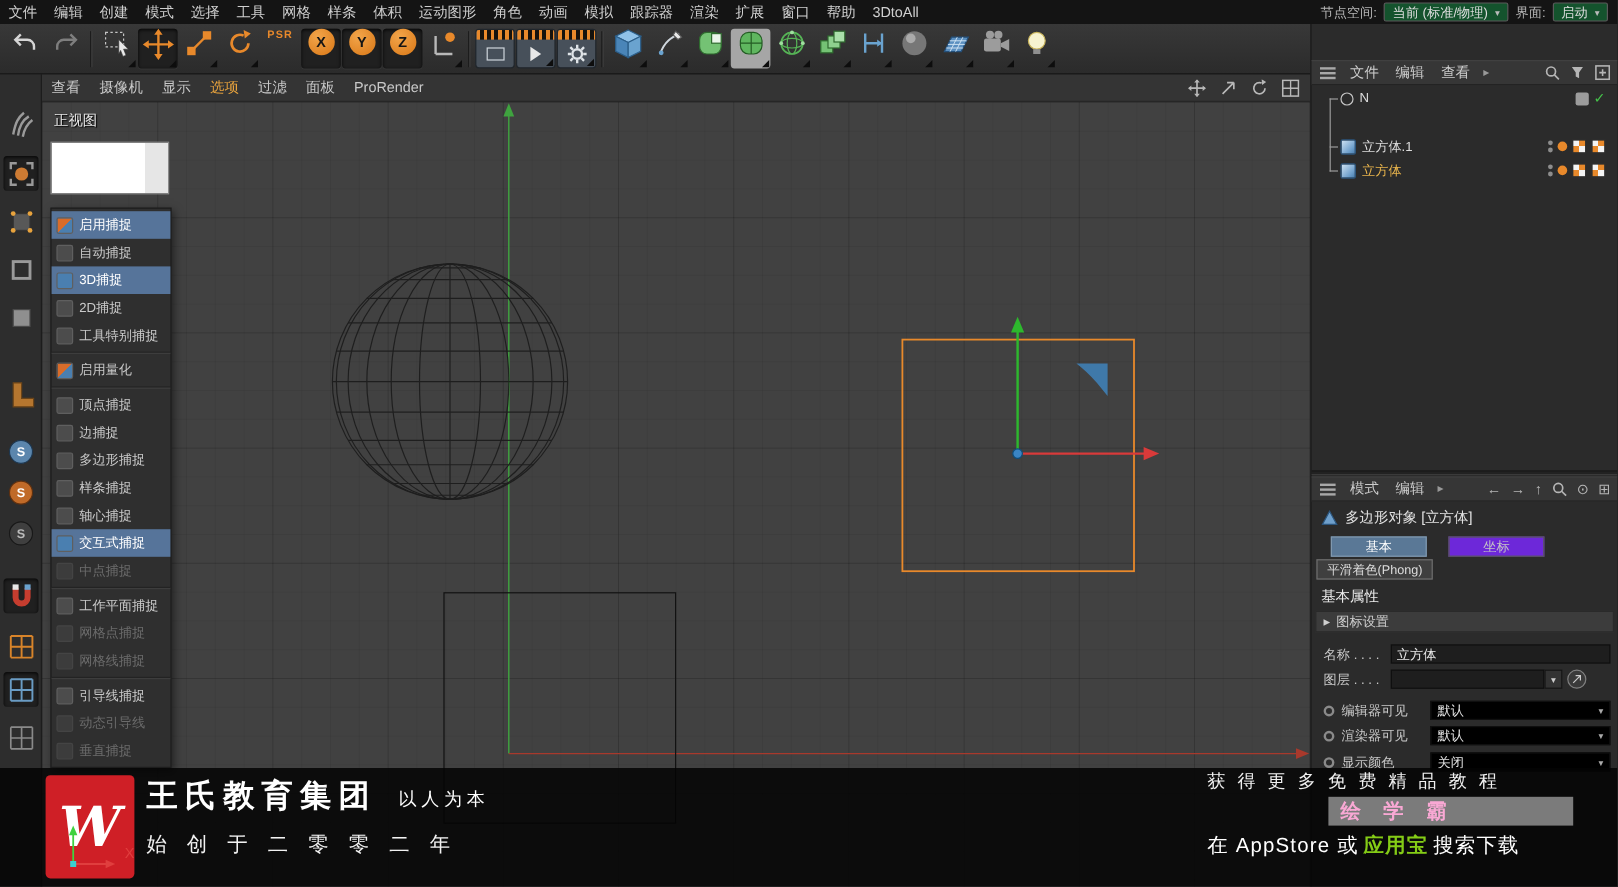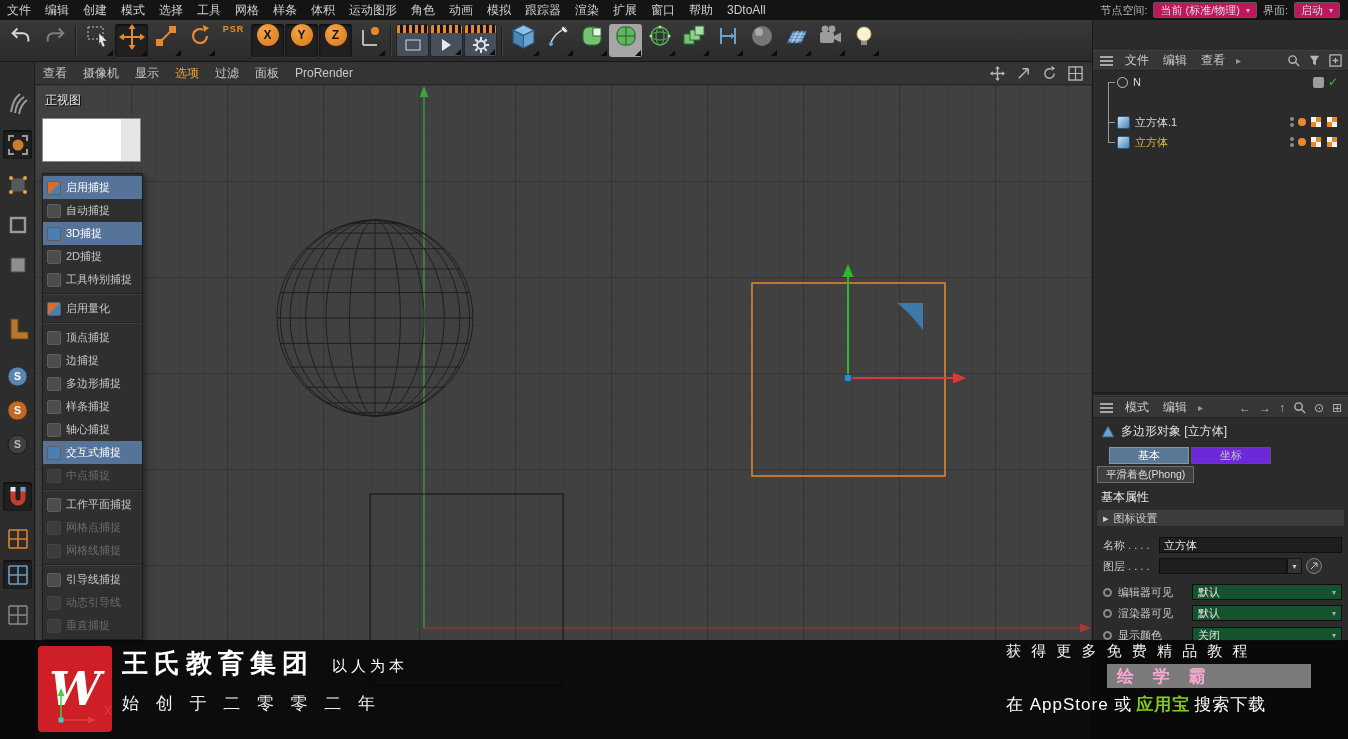--- a/index.html
+++ b/index.html
@@ -5,21 +5,21 @@
   html,body{margin:0;padding:0;background:#1a1a1a;}
   *{box-sizing:border-box;}
   #app{position:relative;width:1348px;height:739px;overflow:hidden;background:#2e2e2e;
        font-family:"Liberation Sans","DejaVu Sans",sans-serif;cursor:default;}
 
   
   #menubar{position:absolute;left:0;top:0;width:1348px;height:20px;background:#141414;
            display:flex;align-items:center;font-size:12px;color:#cfcfcf;z-index:6;}
   .mi{padding:0 7px;white-space:nowrap;}
   #menubar-right{margin-left:auto;display:flex;align-items:center;gap:6px;padding-right:8px;font-size:11px;color:#b5b5b5;}
-  .ddl{background:#be185d;border:1px solid #5a5a5a;border-radius:2px;padding:0 6px;height:16px;
+  .ddl{background:#14532d;border:1px solid #5a5a5a;border-radius:2px;padding:0 6px;height:16px;
        display:flex;align-items:center;gap:6px;color:#ddd;}
   .dd-arrow{font-size:8px;color:#bbb;}
 
   
   #toolbar{position:absolute;left:0;top:20px;width:1092px;height:42px;
            background:linear-gradient(#383838,#2b2b2b);border-bottom:1px solid #171717;
            display:flex;align-items:center;padding-left:4px;gap:1px;z-index:4;}
   .tsep{width:2px;height:30px;border-left:1px solid #1c1c1c;border-right:1px solid #424242;margin:0 3px;flex:none;}
   .tbtn{width:33px;height:33px;position:relative;display:flex;align-items:flex-start;justify-content:center;border-radius:3px;flex:none;}
   .tbtn.pressed{background:#202020;box-shadow:inset 0 1px 3px rgba(0,0,0,.85),0 1px 0 rgba(255,255,255,.05);}
@@ -97,41 +97,41 @@
   .vdot{width:4px;height:4px;border-radius:50%;background:#8d8d8d;}
   .odot-orange{width:8px;height:8px;border-radius:50%;background:#e8892b;}
   .checker{width:12px;height:12px;border:1px solid #2e2e2e;
      background:conic-gradient(#e8892b 0 25%,#f4f4f4 0 50%,#e8892b 0 75%,#f4f4f4 0);}
   .graybox{width:11px;height:11px;background:#9c9c9c;border-radius:2px;}
   .check{color:#45c24a;font-weight:bold;font-size:12px;line-height:1;}
   #rp-splitter{position:absolute;top:372px;left:0;right:0;height:4px;background:#222;
                border-top:1px solid #1a1a1a;border-bottom:1px solid #3a3a3a;}
   #am-header{top:377px;}
   #am-title{position:absolute;top:403px;left:8px;display:flex;gap:6px;align-items:center;font-size:12px;color:#e2e2e2;}
-  #am-tabs{position:absolute;top:427px;left:16px;display:flex;gap:2px;}
+  #am-tabs{position:absolute;top:427px;left:16px;display:flex;gap:18px;}
   .tab{height:17px;padding:0 28px;display:flex;align-items:center;font-size:11px;white-space:nowrap;}
   .tab.active{background:#5a7896;color:#fff;border:1px solid #8098ae;}
   .tab.idle{background:#6d28d9;color:#c5c5c5;border:1px solid #575757;}
   #am-phong{position:absolute;top:446px;left:4px;height:17px;padding:0 8px;background:#3f3f3f;
             border:1px solid #6e6e6e;color:#ddd;font-size:10.5px;display:flex;align-items:center;white-space:nowrap;}
   #am-section{position:absolute;top:469px;left:8px;font-weight:normal;font-size:12px;color:#eee;}
   #icon-settings{position:absolute;top:489px;left:3px;right:3px;height:18px;background:#3c3c3c;
                  border:1px solid #2a2a2a;display:flex;align-items:center;gap:5px;padding:0 6px;color:#cfcfcf;}
   .frow{position:absolute;left:0;right:0;height:18px;display:flex;align-items:center;}
   .flabel{width:66px;padding-left:10px;color:#c9c9c9;font-size:11px;white-space:nowrap;flex:none;}
   .txt{background:#1e1e1e;border:1px solid #0f0f0f;color:#e8e8e8;font-size:11px;height:16px;
        padding:0 4px;font-family:inherit;outline:none;}
   .txt.grow{flex:1;margin-right:6px;}
   .combo-arrow{width:15px;height:16px;background:#333;border:1px solid #141414;display:flex;
                align-items:center;justify-content:center;font-size:8px;color:#ccc;flex:none;}
   .circle-btn{width:16px;height:16px;border-radius:50%;background:#3a3a3a;border:1px solid #808080;
               margin:0 6px 0 4px;display:flex;align-items:center;justify-content:center;flex:none;}
   .kf{width:9px;height:9px;border:2px solid #8a8a8a;border-radius:50%;margin-left:10px;flex:none;}
   .flabel2{width:80px;padding-left:6px;color:#c9c9c9;font-size:11px;white-space:nowrap;flex:none;}
-  .drop{background:#14532d;border:1px solid #0f0f0f;height:16px;display:flex;align-items:center;
+  .drop{background:#000000;border:1px solid #0f0f0f;height:16px;display:flex;align-items:center;
         padding:0 5px;color:#e5e5e5;font-size:11px;flex:1;margin-right:6px;}
   .drop .arr{margin-left:auto;font-size:8px;color:#aaa;}
 
   
   #ad-banner{position:absolute;left:0;top:640px;width:1348px;height:99px;background:rgba(4,4,4,.85);z-index:50;}
   #ad-logo{position:absolute;left:38px;top:6px;width:74px;height:86px;background:#cf1f26;border-radius:4px;
            display:flex;align-items:center;justify-content:center;}
   #ad-logo span{font-family:"DejaVu Serif","Liberation Serif",serif;font-weight:bold;font-style:italic;
                 font-size:46px;color:#fff;line-height:1;}
   #ad-brand{position:absolute;left:122px;top:6px;font-size:26px;font-weight:bold;color:#fff;letter-spacing:6px;white-space:nowrap;}

